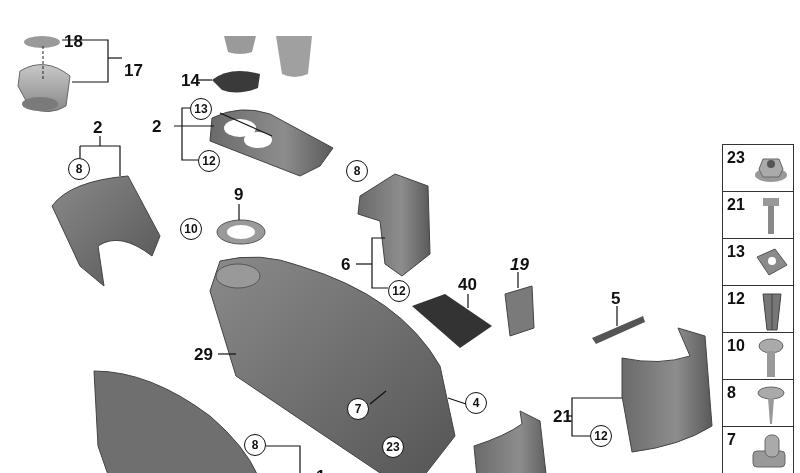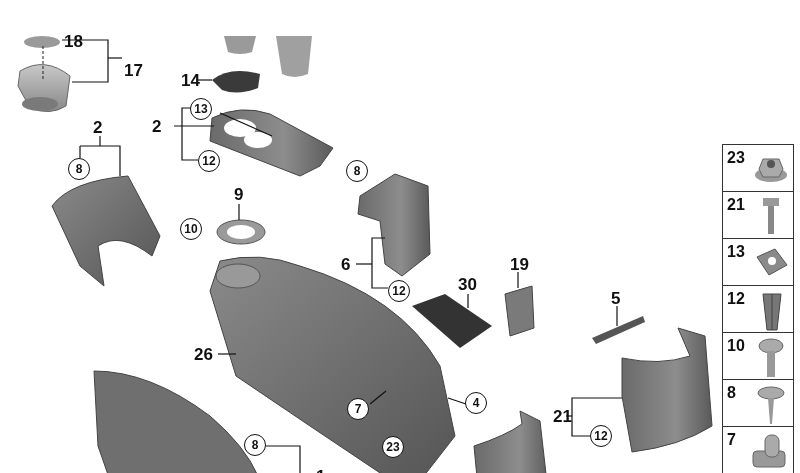--- a/index.html
+++ b/index.html
@@ -106,24 +106,24 @@
   </svg>
 
   
   <div class="lbl" style="left:64px;top:-3px;">18</div>
   <div class="lbl" style="left:124px;top:26px;">17</div>
   <div class="lbl" style="left:181px;top:36px;">14</div>
   <div class="lbl" style="left:152px;top:82px;">2</div>
   <div class="lbl" style="left:93px;top:83px;">2</div>
   <div class="lbl" style="left:234px;top:150px;">9</div>
   <div class="lbl" style="left:341px;top:220px;">6</div>
-  <div class="lbl" style="left:458px;top:240px;">30</div>
-  <div class="lbl" style="left:510px;top:220px;">19</div>
+  <div class="lbl" style="left:458px;top:240px;">40</div>
+  <div class="lbl" style="left:510px;top:220px;font-style:italic;">19</div>
   <div class="lbl" style="left:611px;top:254px;">5</div>
-  <div class="lbl" style="left:194px;top:310px;">26</div>
+  <div class="lbl" style="left:194px;top:310px;">29</div>
   <div class="lbl" style="left:553px;top:372px;">21</div>
   <div class="lbl" style="left:316px;top:432px;">1</div>
   <div class="lbl" style="left:402px;top:457px;">3</div>
 
   
   <div class="circ" style="left:190px;top:62px;">13</div>
   <div class="circ" style="left:198px;top:114px;">12</div>
   <div class="circ" style="left:68px;top:122px;">8</div>
   <div class="circ" style="left:180px;top:182px;">10</div>
   <div class="circ" style="left:346px;top:124px;">8</div>

